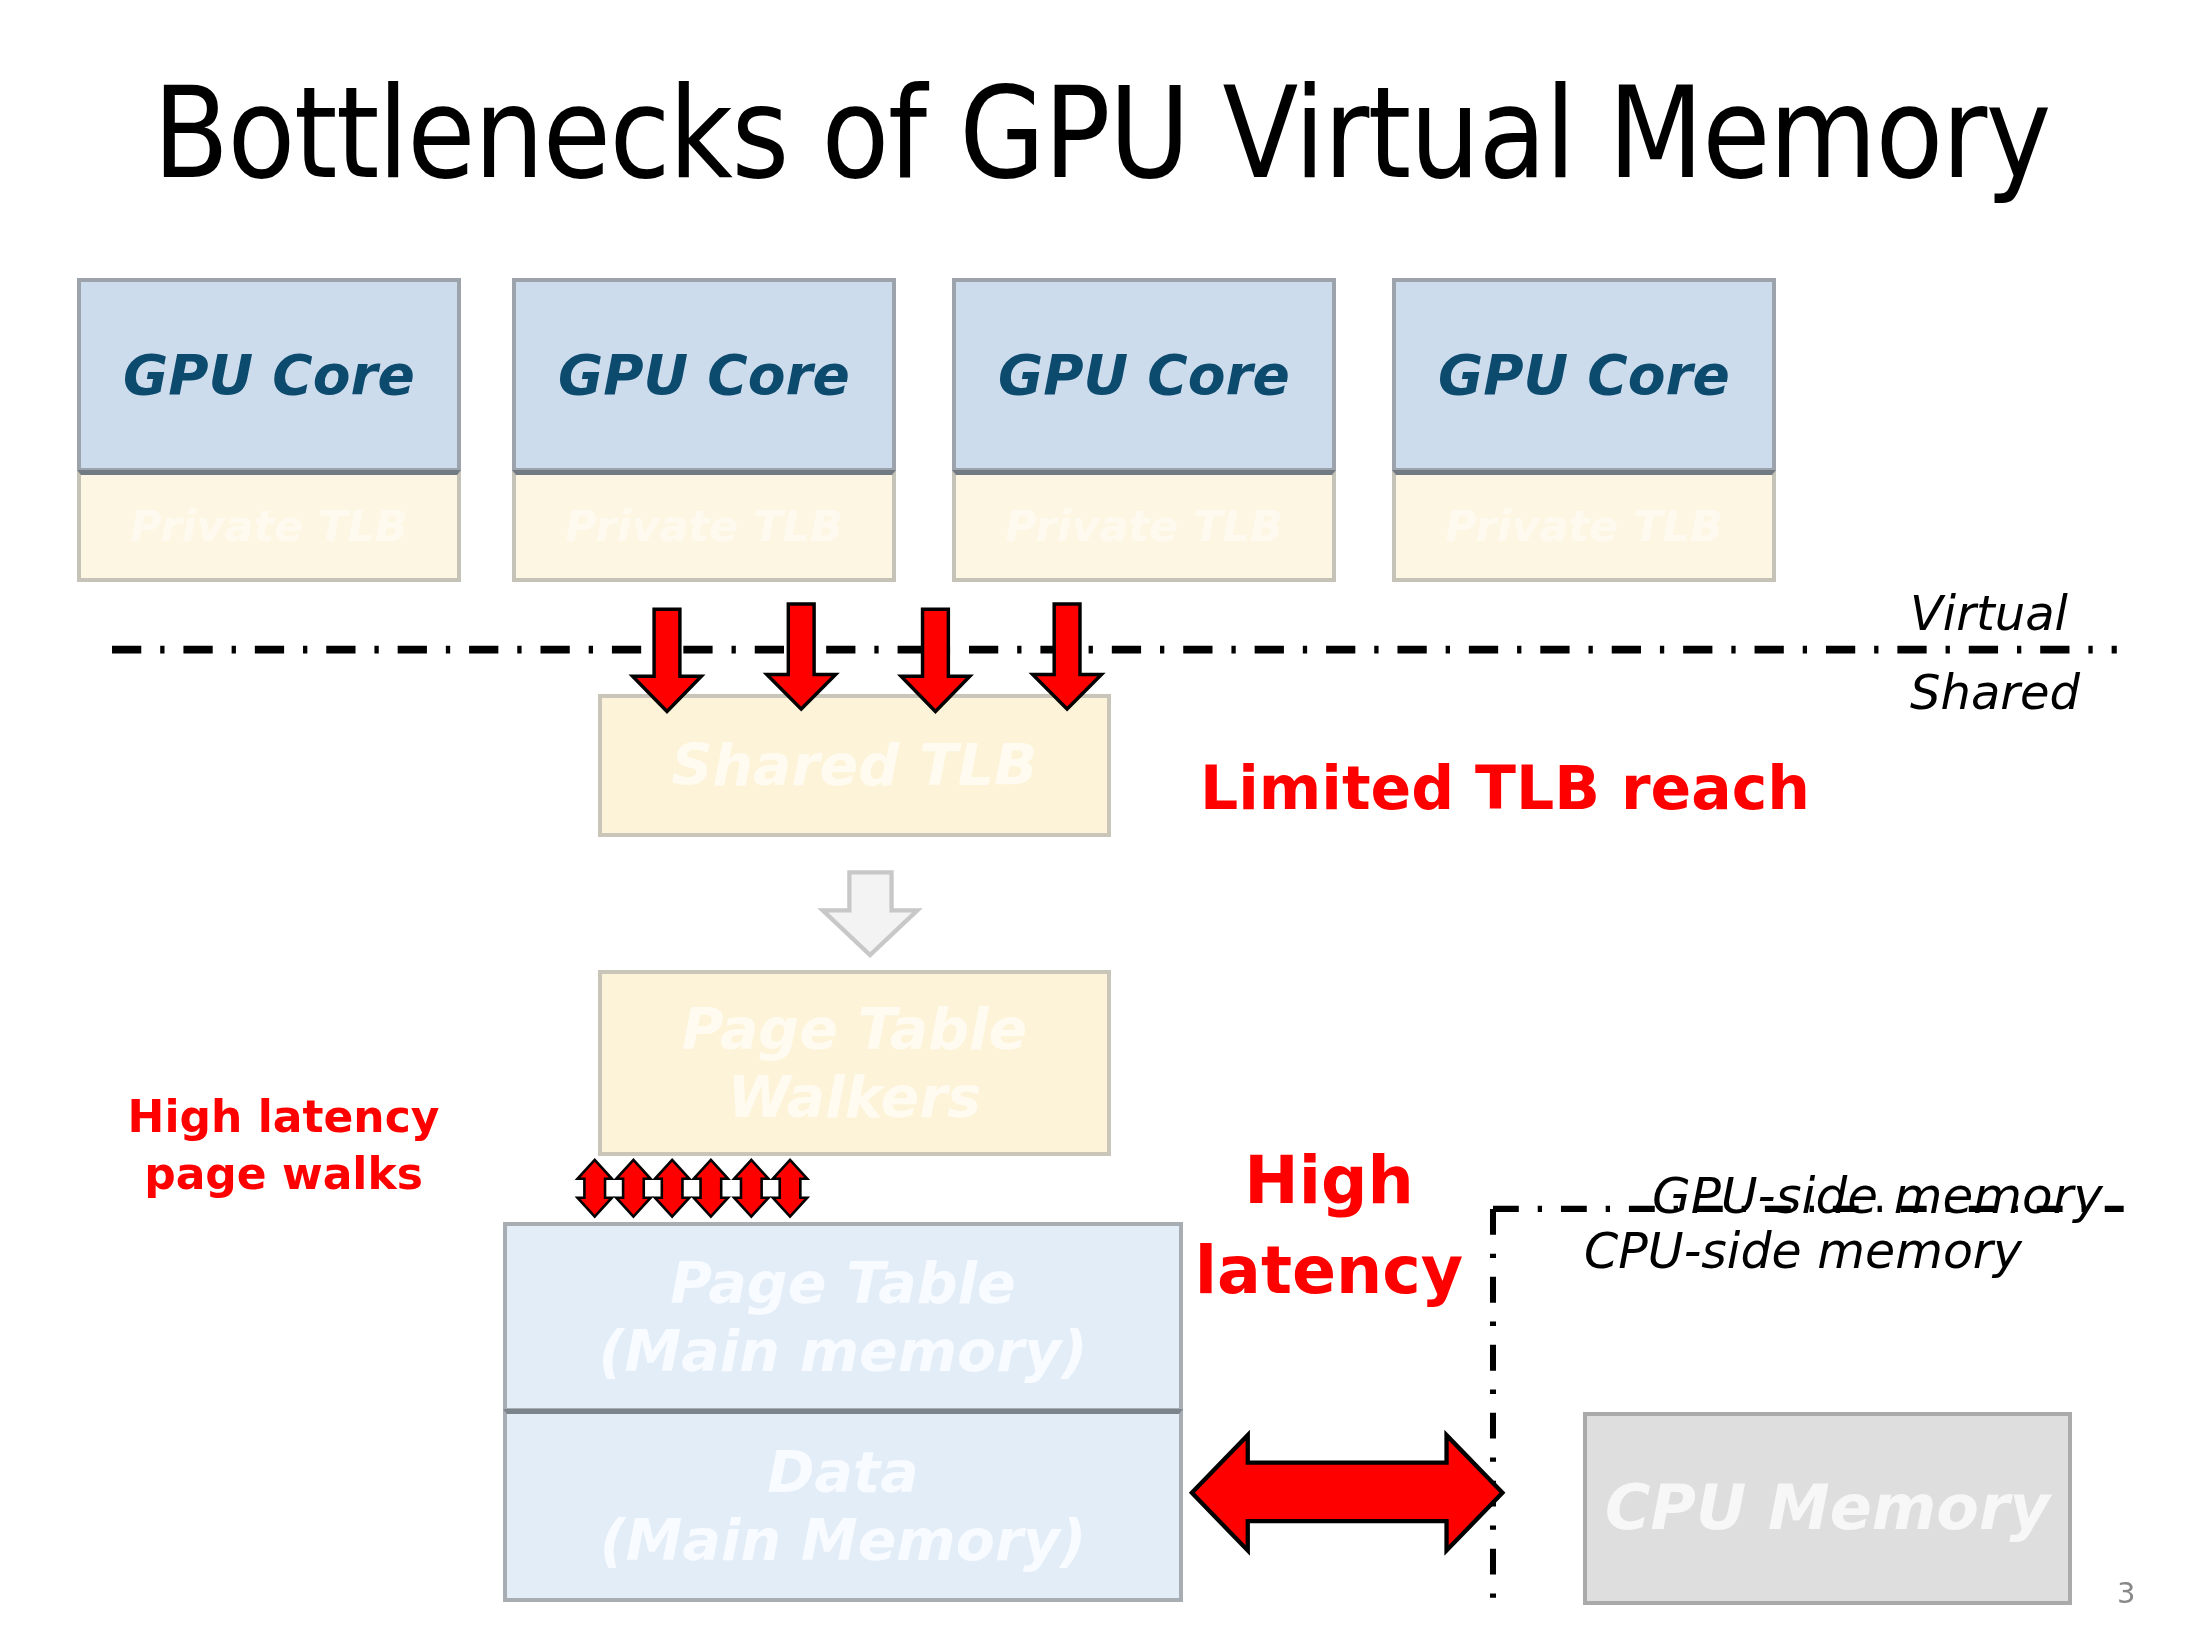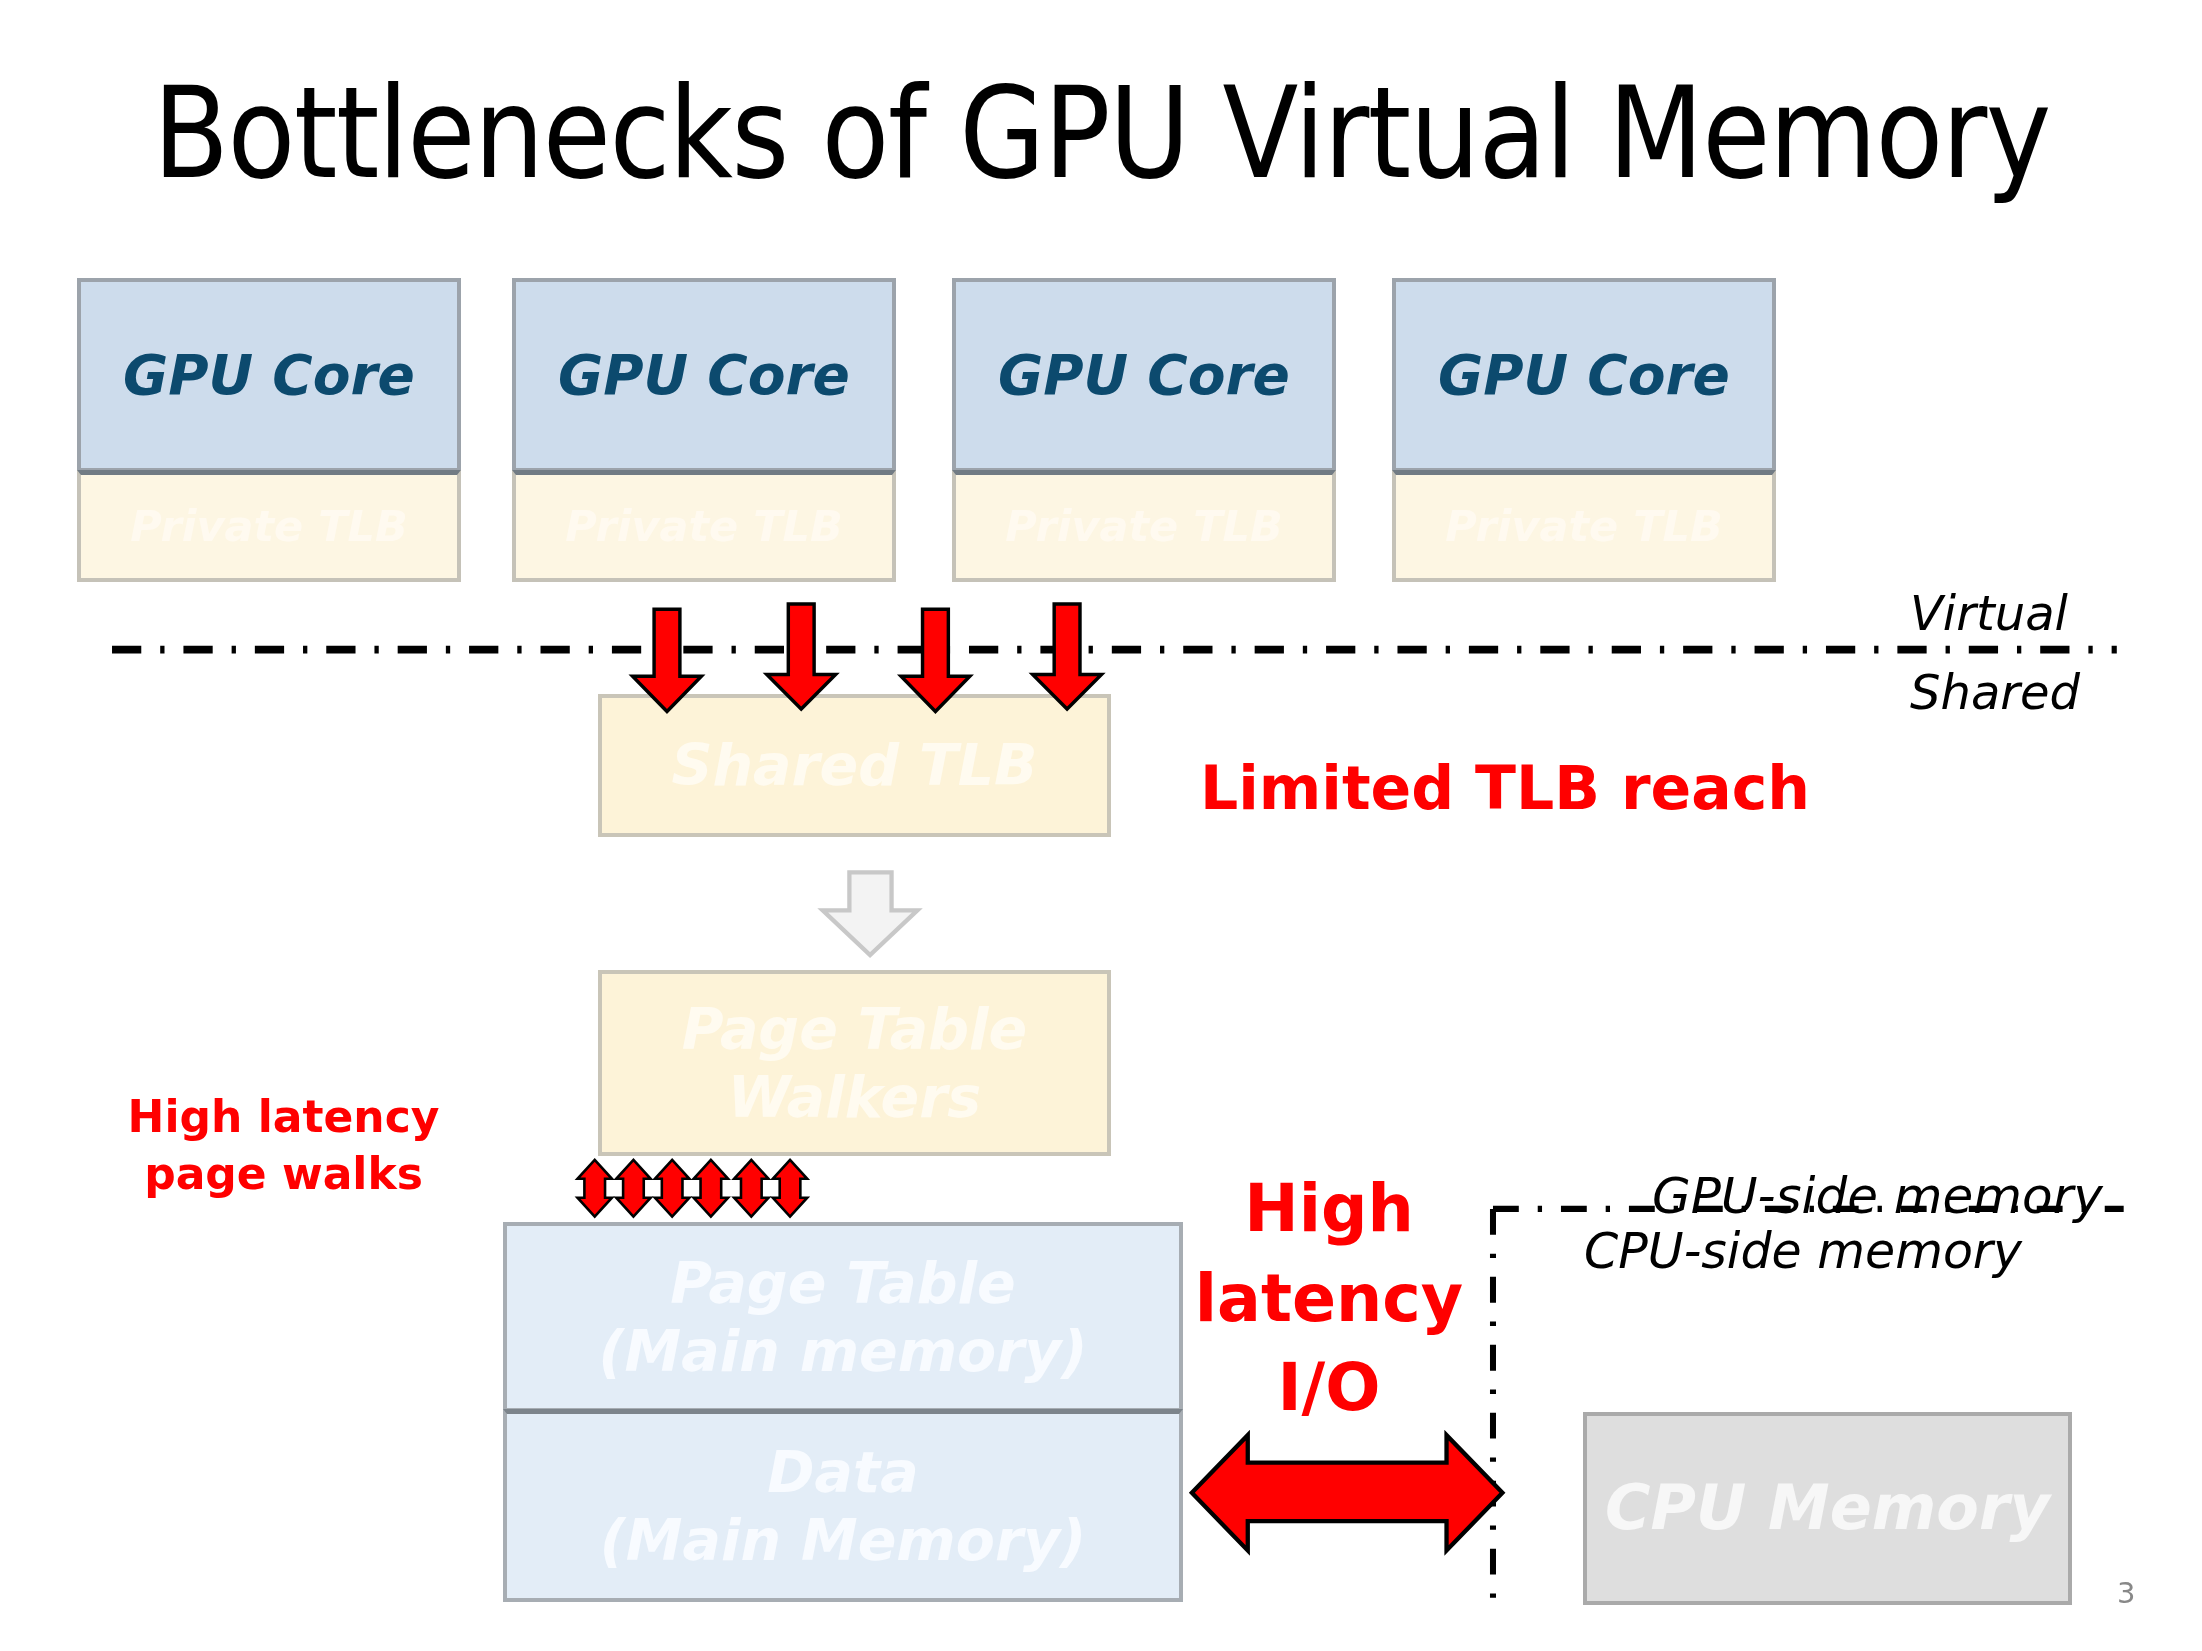--- a/index.html
+++ b/index.html
@@ -83,24 +83,23 @@
 
 <div class="box mainmem" style="left:503px;top:1222px;width:680px;height:190px;flex-direction:column;">
   <span>Page Table</span>
   <span>(Main memory)</span>
 </div>
 <div class="box mainmem mainmem-split" style="left:503px;top:1409px;width:680px;height:193px;flex-direction:column;">
   <span>Data</span>
   <span>(Main Memory)</span>
 </div>
 
-<div class="abs red" style="left:1187px;top:1164px;width:284px;font-size:65px;line-height:1.38;">
+<div class="abs red" style="left:1187px;top:1136px;width:284px;font-size:65px;line-height:1.38;">
   <div>High</div>
   <div>latency</div>
-  <div>I/O</div>
 </div>
 
 <div class="abs label-italic" style="left:1652px;top:1132px;font-size:50px;margin-top:35px;">GPU-side memory</div>
 <div class="abs label-italic" style="left:1584px;top:1223px;font-size:49px;">CPU-side memory</div>
 
 <div class="box cpumem" style="left:1539px;top:1412px;width:489px;height:193px;margin-left:44px;">
   <span>CPU Memory</span>
 </div>
 
 <div class="abs pagenum" style="left:2117px;top:1576px;">3</div>

